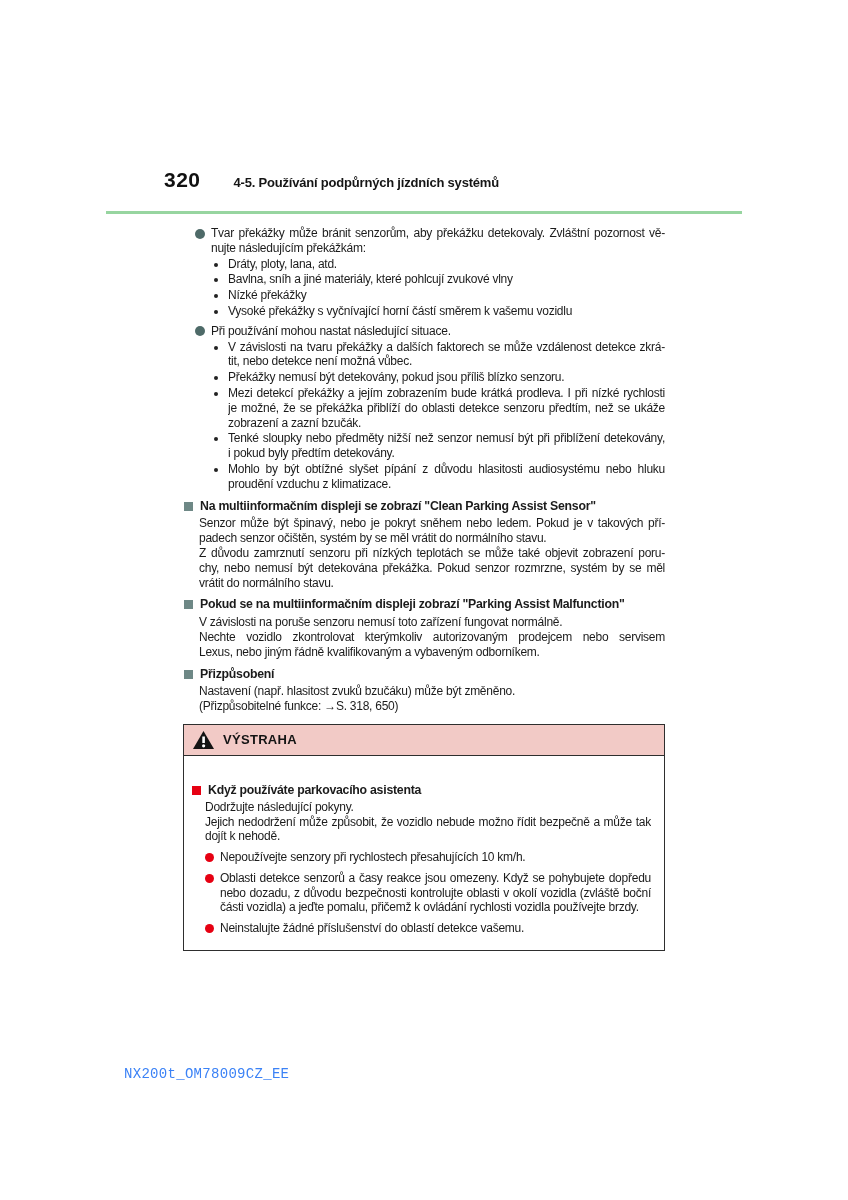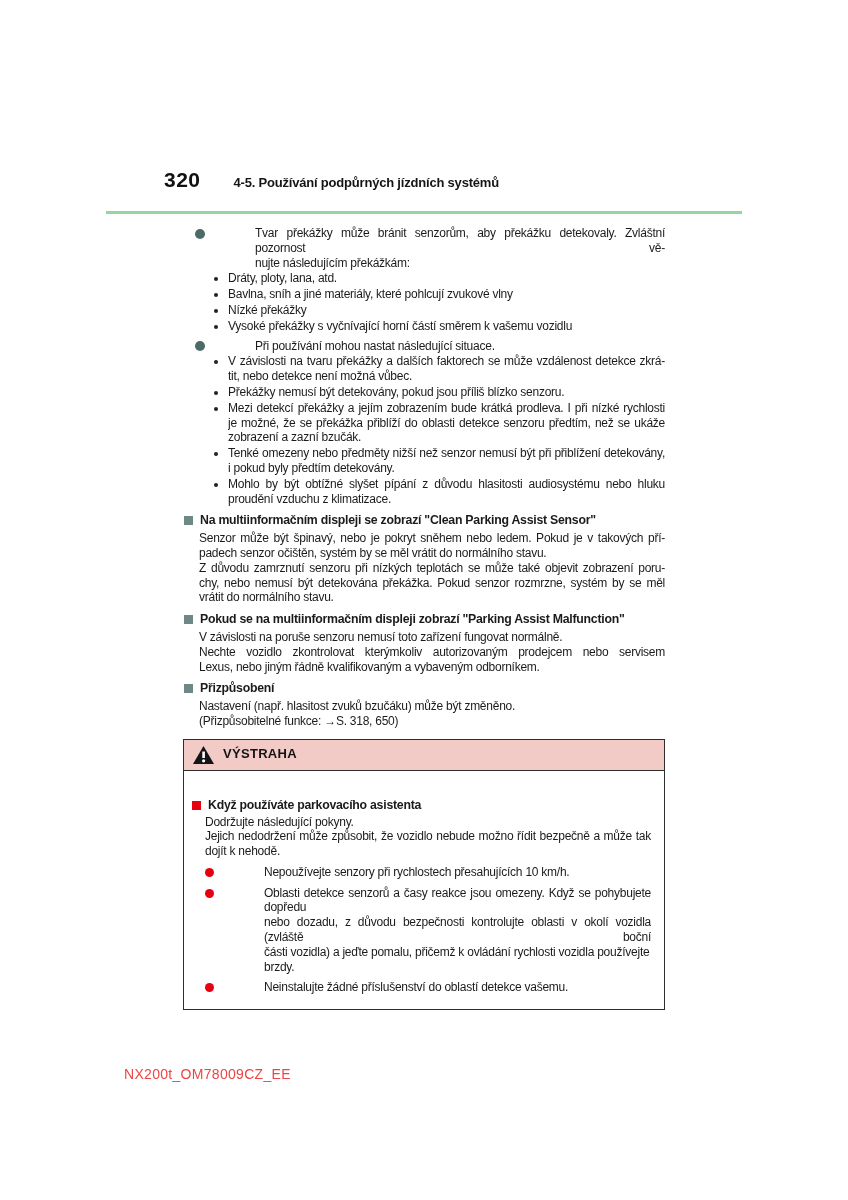--- a/index.html
+++ b/index.html
@@ -11,40 +11,40 @@
   .pagehead{position:absolute;left:106px;top:168px;width:636px;display:flex;align-items:baseline;}
   .pageno{margin-left:58px;font-size:21px;font-weight:bold;letter-spacing:0.5px;color:#111;}
   .headtitle{margin-left:33px;font-size:13px;font-weight:bold;letter-spacing:-0.2px;color:#151515;}
   .rule{position:absolute;left:106px;top:211px;width:636px;height:3px;background:#97d5a0;}
   
   .content{position:absolute;left:183px;top:221px;width:482px;font-size:12px;line-height:14.8px;letter-spacing:-0.25px;}
   .blk{display:flex;align-items:flex-start;}
   .btext{flex:1;min-width:0;overflow:hidden;}
   .line{text-align:left;white-space:normal;}
   .line.j{text-align:justify;text-align-last:justify;}
-  .b-bullet{margin-left:12px;margin-top:5px;gap:44px;}
+  .b-bullet{margin-left:12px;margin-top:5px;}
   .b-sub{margin-left:30px;margin-top:1px;}
   .b-heading{margin-left:1px;margin-top:7px;margin-bottom:3px;font-weight:bold;font-size:12.3px;}
   .b-para{margin-left:16px;margin-top:0;}
   .mk-circle{flex:none;width:10px;height:10px;border-radius:50%;background:#4e6a68;margin:2.5px 6px 0 0;}
   .mk-dot{flex:none;width:4px;height:4px;border-radius:50%;background:#222;margin:6px 10px 0 1px;}
   .mk-square{flex:none;width:9px;height:9px;background:#6e8886;margin:3px 7px 0 0;}
   
   .warnbox{margin:10px 0 0 0;border:1.5px solid #2e2e2e;background:#fff;}
   .warnhead{display:flex;align-items:center;background:#f2cac6;border-bottom:1.5px solid #2e2e2e;padding:5px 9px;height:20px;}
   .warn-tri{flex:none;display:inline-flex;margin-right:9px;}
   .warntitle{font-size:13px;font-weight:bold;letter-spacing:0.3px;color:#141414;}
   .wbody{padding:9px 13px 14px 8px;margin-top:16px;}
   .wbody .b-heading{margin:2px 0 2px 0;}
   .wbody .b-para{margin-left:13px;}
   .wbody .b-bullet{margin-left:13px;margin-top:6px;}
   .wbody .mk-circle{width:9px;height:9px;background:#e60012;margin-top:3px;}
   .wbody .mk-square{background:#e60012;}
   
-  .footer{position:absolute;left:124px;top:1066px;font-size:14px;color:#ef4444;letter-spacing:0.3px;}
+  .footer{position:absolute;left:124px;top:1066px;font-size:14px;color:#3b82f6;letter-spacing:0.3px;font-family:Liberation Mono, monospace;}
 </style>
 </head>
 <body>
 
 <div class="page">
 
   <div class="pagehead">
     <span class="pageno">320</span>
     <span class="headtitle">4-5. Používání podpůrných jízdních systémů</span>
   </div>
@@ -106,21 +106,21 @@
           <span class="mk-dot"></span>
           <div class="btext">
             <div class="line j">Mezi detekcí překážky a jejím zobrazením bude krátká prodleva. I při nízké rychlosti</div>
             <div class="line j">je možné, že se překážka přiblíží do oblasti detekce senzoru předtím, než se ukáže</div>
             <div class="line">zobrazení a zazní bzučák.</div>
           </div>
         </div>
         <div class="blk b-sub">
           <span class="mk-dot"></span>
           <div class="btext">
-            <div class="line j">Tenké omezeny nebo předměty nižší než senzor nemusí být při přiblížení detekovány,</div>
+            <div class="line j">Tenké sloupky nebo předměty nižší než senzor nemusí být při přiblížení detekovány,</div>
             <div class="line">i pokud byly předtím detekovány.</div>
           </div>
         </div>
         <div class="blk b-sub">
           <span class="mk-dot"></span>
           <div class="btext">
             <div class="line j">Mohlo by být obtížné slyšet pípání z důvodu hlasitosti audiosystému nebo hluku</div>
             <div class="line">proudění vzduchu z klimatizace.</div>
           </div>
         </div>

